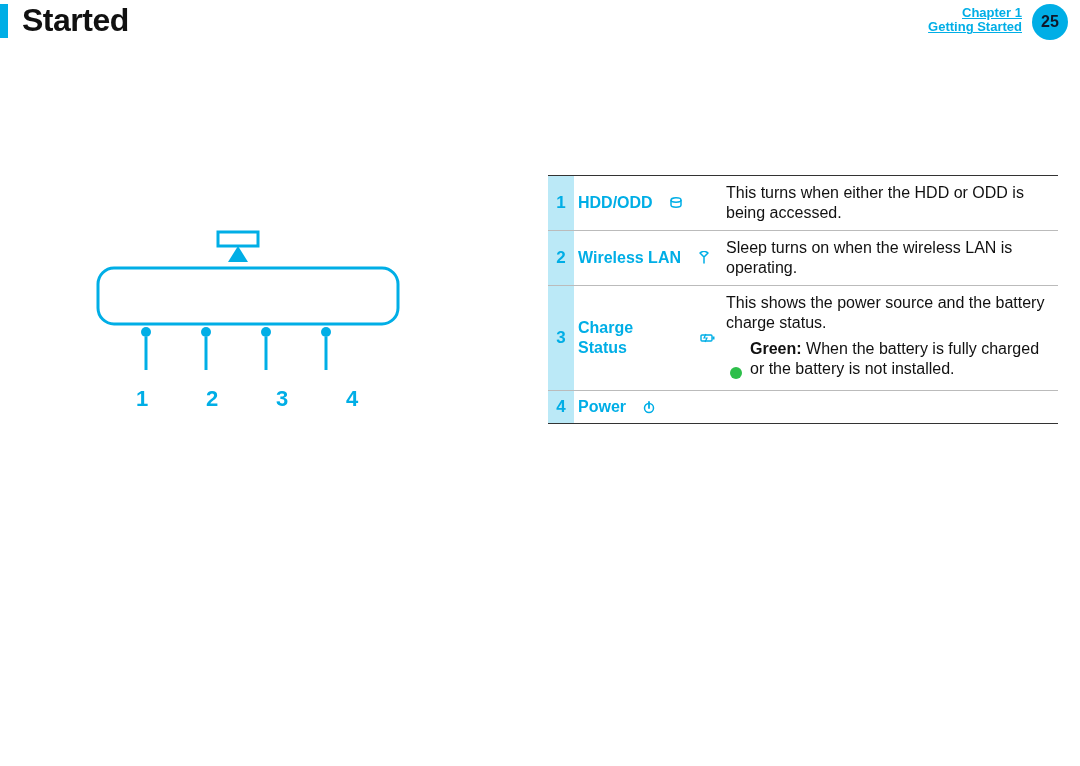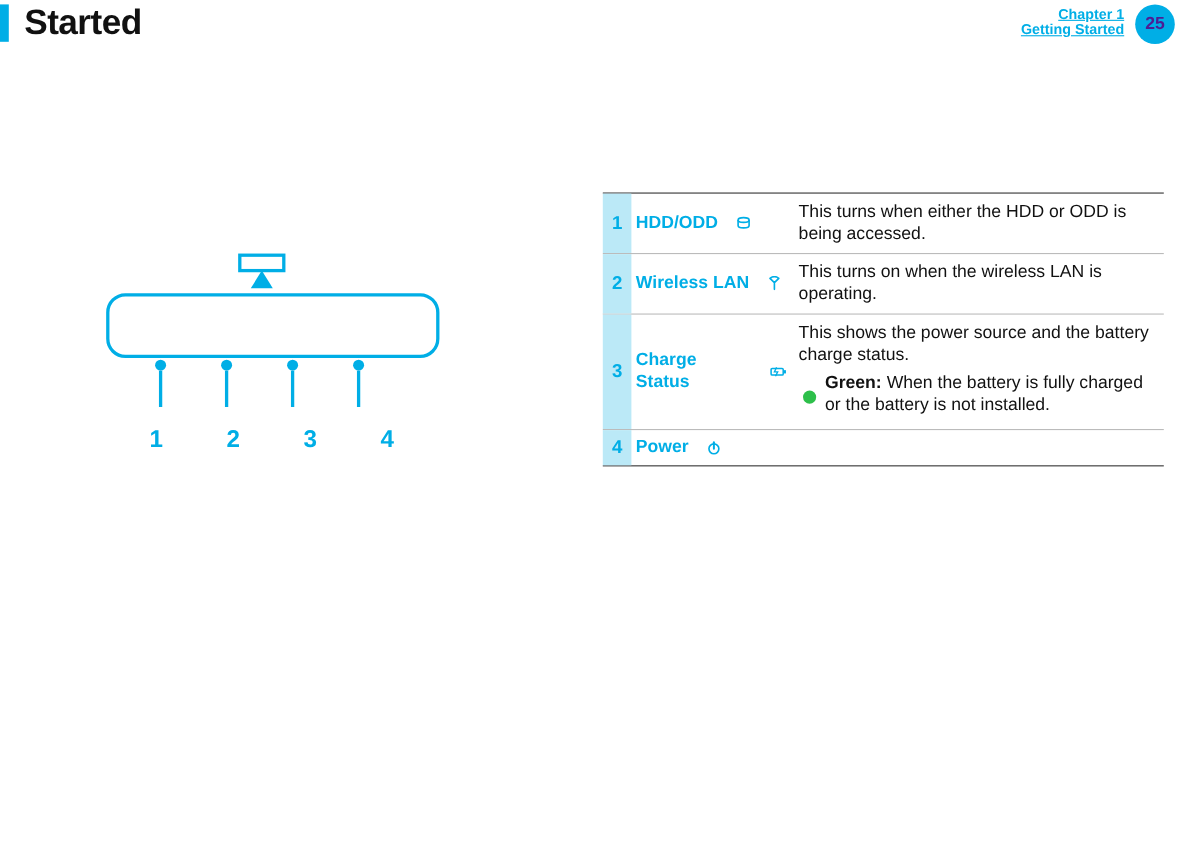--- a/index.html
+++ b/index.html
@@ -56,21 +56,21 @@
     text-decoration: underline;
   }
   .page-badge {
     position: absolute;
     right: 12px;
     top: 4px;
     width: 36px;
     height: 36px;
     border-radius: 50%;
     background: var(--cyan);
-    color: #4c1d95;
+    color: #0f172a;
     font-weight: 700;
     font-size: 16px;
     display: flex;
     align-items: center;
     justify-content: center;
   }
 
   
   .content {
     position: relative;
@@ -147,21 +147,21 @@
   }
   .col-desc {
     flex: 1;
     padding: 7px 6px 7px 8px;
     font-size: 16px;
   }
   .col-desc p { margin: 0 0 6px 0; }
   .col-desc p:last-child { margin-bottom: 0; }
   .bullet-line {
     display: flex;
-    align-items: center;
+    align-items: flex-end;
     gap: 8px;
     margin: 4px 0 4px 4px;
   }
   .dot {
     width: 12px;
     height: 12px;
     border-radius: 50%;
     flex: 0 0 auto;
     margin-top: 4px;
   }
@@ -236,21 +236,21 @@
       <div class="col-num">2</div>
       <div class="col-name">
         <span>Wireless LAN</span>
         <span class="ic">
           <svg width="14" height="14" viewBox="0 0 14 14">
               <path d="M7 12V6m0 0L3 2m4 4l4-4M3 2a6 6 0 018 0" fill="none" stroke="#00aee6" stroke-width="1.5" stroke-linecap="round"></path>
             </svg>
         </span>
       </div>
       <div class="col-desc">
-        <p>This turns on when the wireless LAN is operating.</p>
+        <p>Sleep turns on when the wireless LAN is operating.</p>
       </div>
     </div>
 
     <div class="row">
       <div class="col-num">3</div>
       <div class="col-name">
         <span>Charge Status</span>
         <span class="ic">
           <svg width="16" height="14" viewBox="0 0 16 14">
               <rect x="1" y="4" width="11" height="6" rx="1" fill="none" stroke="#00aee6" stroke-width="1.4"></rect>

